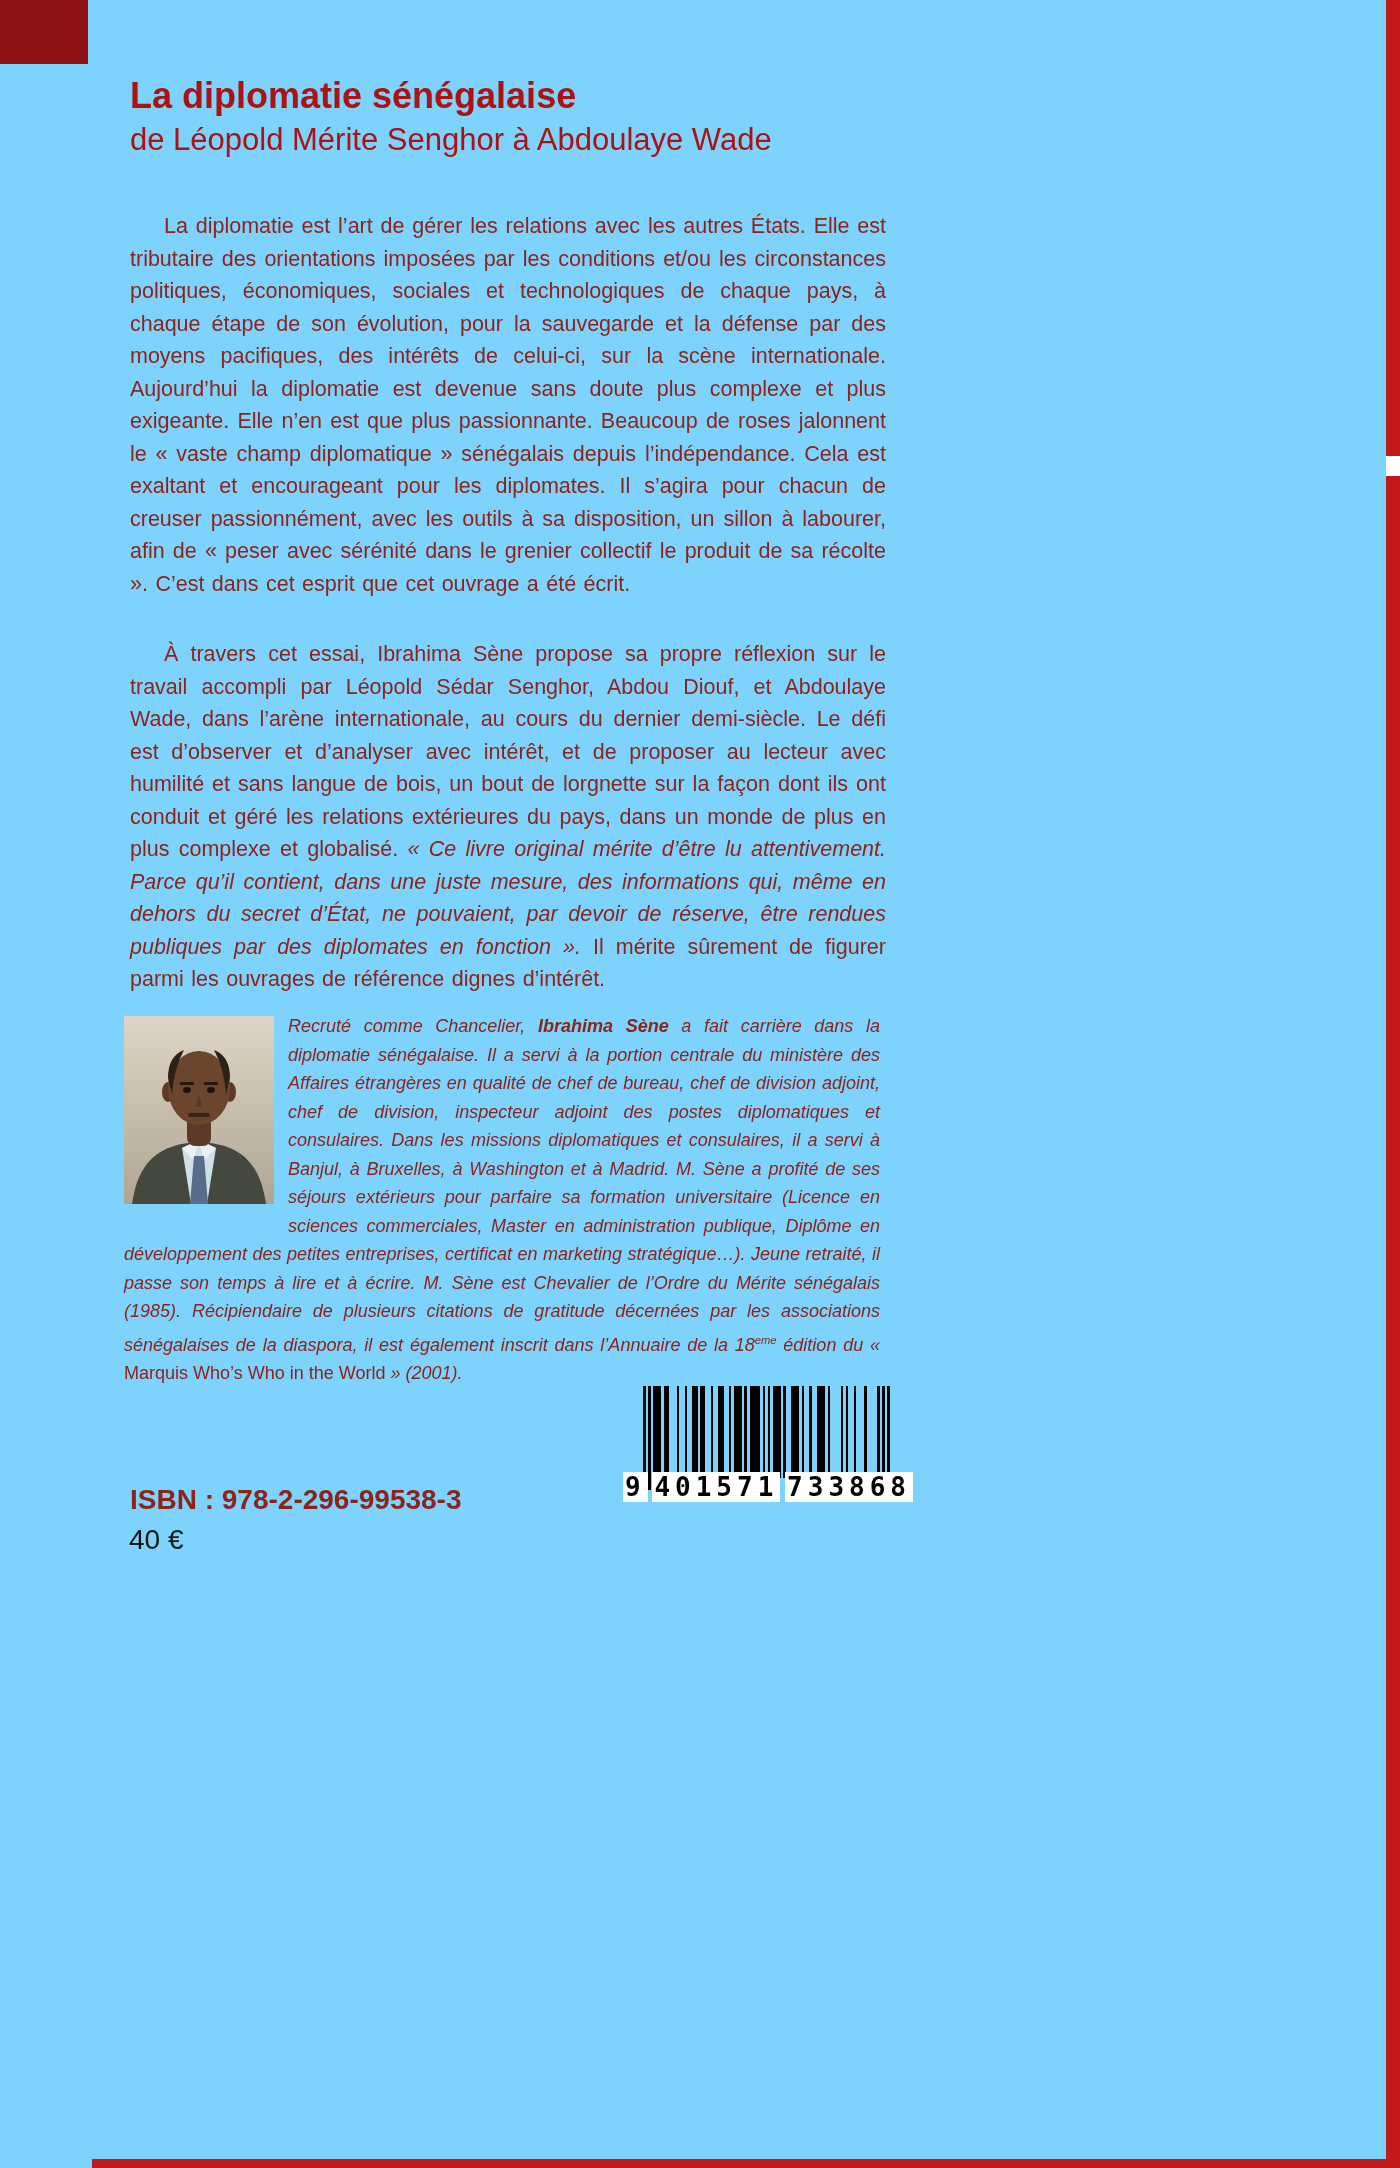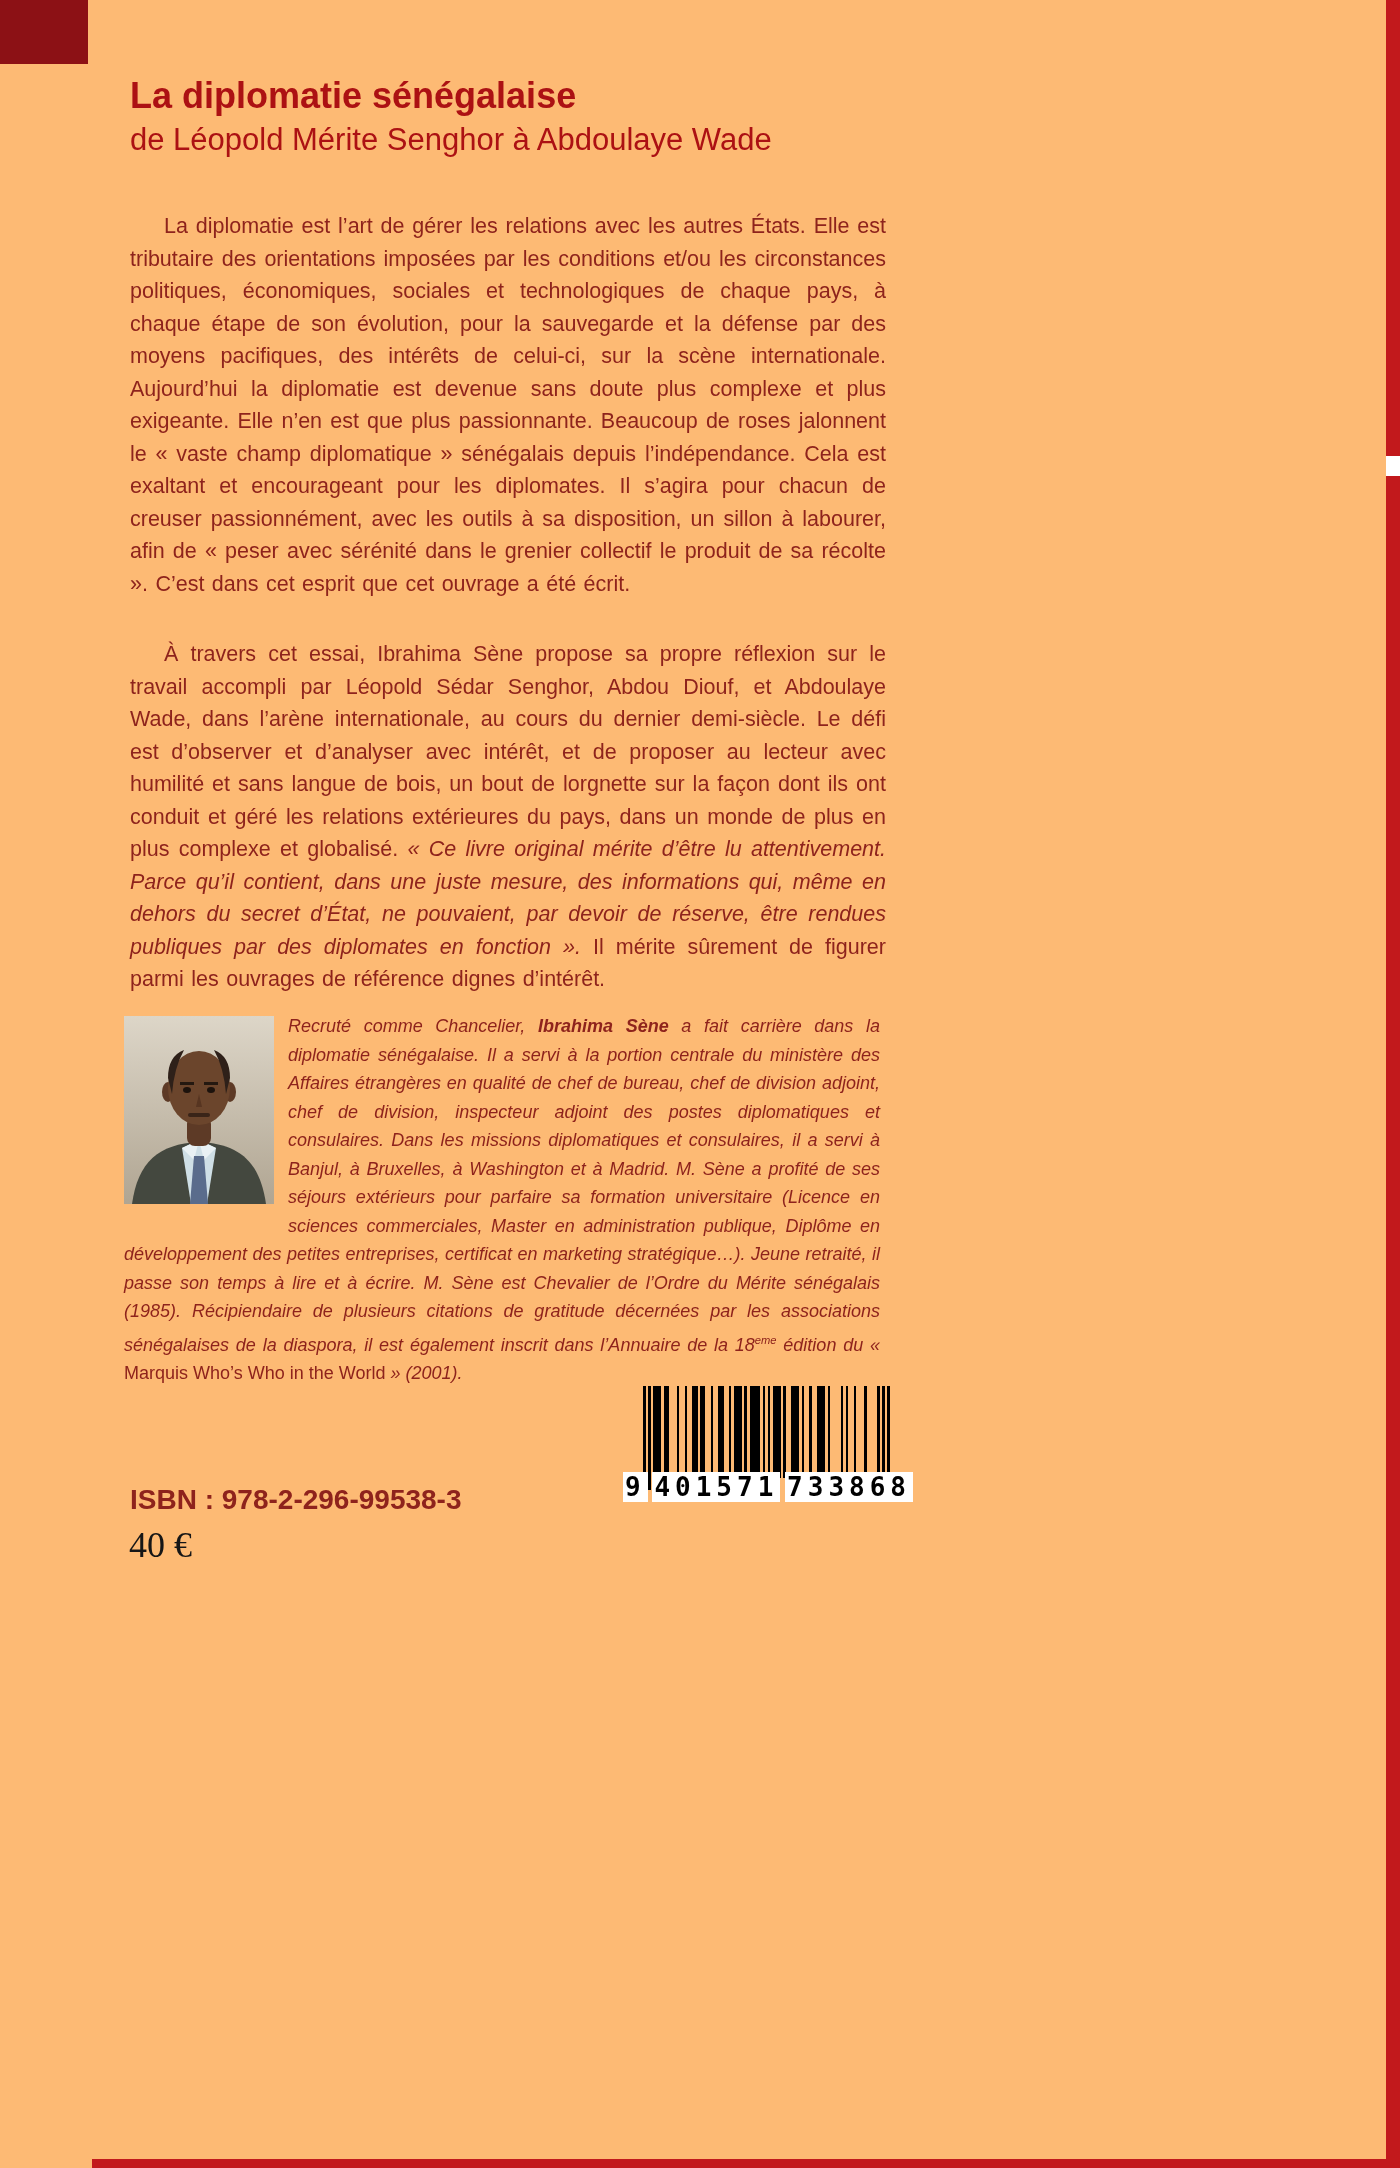--- a/index.html
+++ b/index.html
@@ -1,20 +1,20 @@
 <!DOCTYPE html>
 <html><head>
 <meta charset="utf-8">
 <style>
   html, body { margin: 0; padding: 0; background: #ffffff; }
   .cover {
     position: relative;
     width: 1400px;
     height: 2168px;
-    background: #fdba74;
+    background: #7dd3fc;
     overflow: hidden;
     font-family: "Liberation Sans", sans-serif;
   }
   .corner-block {
     position: absolute; left: 0; top: 0;
     width: 88px; height: 64px;
     background: #8c1115;
   }
   .edge-right {
     position: absolute; right: 0; top: 0;
@@ -81,22 +81,22 @@
     font-family: "DejaVu Sans Mono", monospace;
     font-size: 26px; font-weight: 700; color: #000000;
   }
   .bdigits span { background: #ffffff; padding: 0 2px; letter-spacing: 5px; }
   .isbn {
     position: absolute; left: 130px; top: 1484px;
     font-size: 28px; font-weight: 700; color: #8e231c;
   }
   .price {
     position: absolute; left: 129px; top: 1524px;
-    font-family: Liberation Serif, serif;
-    font-size: 36px; color: #161616; text-align: center;
+    font-family: Liberation Sans, sans-serif;
+    font-size: 28px; color: #161616; text-align: center;
   }
 </style>
 </head>
 <body>
 
 <div class="cover">
 
   <div class="corner-block"></div>
   <div class="edge-right"></div>
   <div class="edge-notch"></div>

